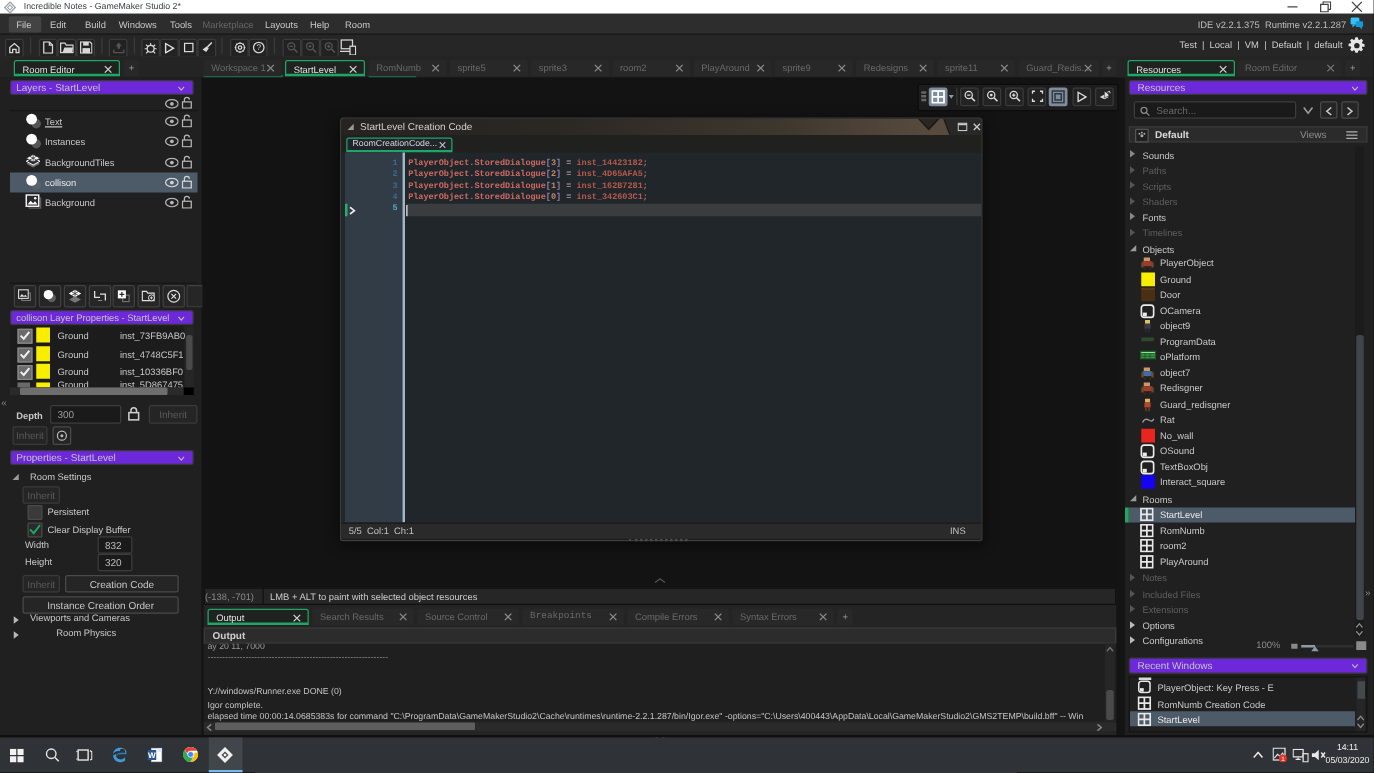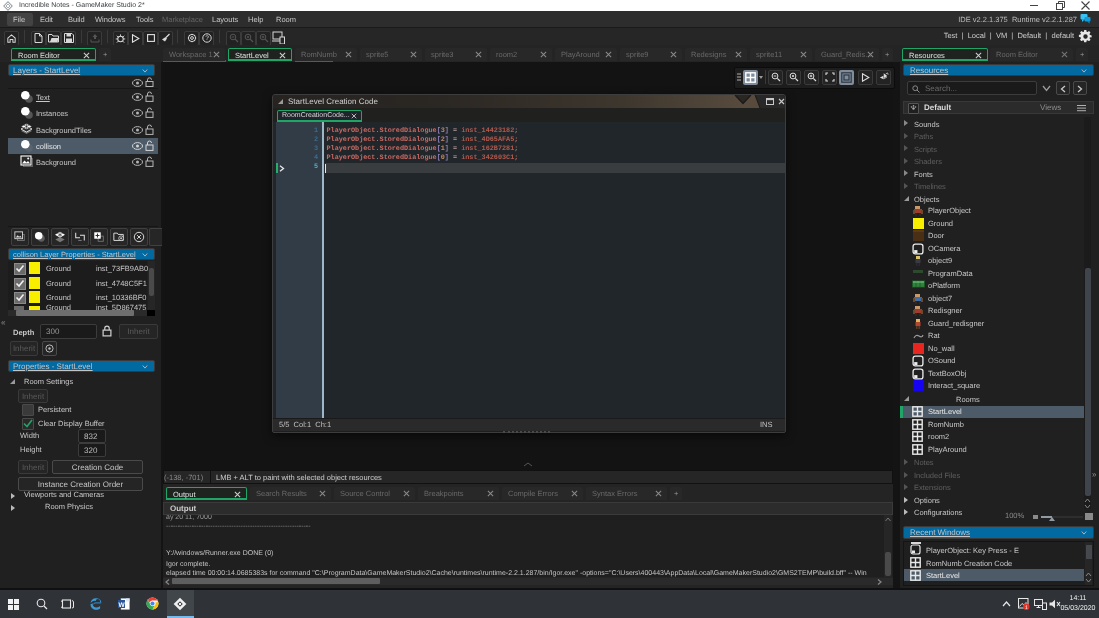--- a/index.html
+++ b/index.html
@@ -2,22 +2,22 @@
 <html><head>
 <meta charset="utf-8">
 <style>
   html,body{margin:0;padding:0;}
   *{-webkit-font-smoothing:antialiased;text-rendering:geometricPrecision;}
   body{width:1099px;height:618px;overflow:hidden;background:#141414;
        font-family:"Liberation Sans",sans-serif;position:relative;}
   .abs{position:absolute;}
   .txt{color:#c8c8c8;font-size:7.5px;white-space:nowrap;}
   .dim{color:#5f5f5f;}
-  .hdr{background:#0369a1;border:1px solid #3a3a3a;border-radius:2px;
-       color:#c4c4c4;font-size:8px;line-height:11px;text-decoration:underline;}
+  .hdr{background:#6d28d9;border:1px solid #3a3a3a;border-radius:2px;
+       color:#c4c4c4;font-size:8px;line-height:11px;}
   .chev{position:absolute;right:6px;top:3px;width:6px;height:6px;}
   svg{display:block;}
   .tb-btn{position:absolute;top:31px;height:13px;width:13px;background:#222;
           border:1px solid #3b3b3b;border-radius:2px;}
   .tab{position:absolute;top:48px;height:13px;background:#282828;border-radius:2px 2px 0 0;
        font-size:7.5px;color:#696969;line-height:13px;padding-left:6px;box-sizing:border-box;}
   .tab .x{position:absolute;right:5px;top:3px;width:7px;height:7px;}
   .tab.on{background:#1e2320;border:1px solid #1fa566;border-bottom:2px solid #1fa566;
           color:#e0e0e0;}
   .btn{background:#252525;border:1px solid #4a4a4a;border-radius:2px;color:#c6c6c6;
@@ -734,21 +734,21 @@
       </svg>
       <div class="abs txt" style="left:928px;top:356px;">OSound</div>
     <svg class="abs" style="left:912px;top:367.5px;" width="12" height="12" viewBox="0 0 11 11">
         <rect x="1" y="1" width="9" height="9" rx="2" fill="none" stroke="#ececec" stroke-width="1.2"></rect>
         <rect x="2" y="6.5" width="3" height="2.8" fill="#ececec"></rect>
       </svg>
       <div class="abs txt" style="left:928px;top:368.5px;">TextBoxObj</div>
     <div class="abs" style="left:913px;top:380px;width:11px;height:11px;background:#1503f2;"></div>
       <div class="abs txt" style="left:928px;top:381px;">Interact_square</div>
     <div class="abs tri-exp" style="left:904px;top:396px;border-top-color:#999;"></div>
-      <div class="abs txt" style="left:956px;top:394.5px;">Rooms</div>
+      <div class="abs txt" style="left:914px;top:394.5px;">Rooms</div>
 
     <div class="abs" style="left:903px;top:405.5px;width:181px;height:12.5px;background:#4d5a68;"></div>
     <div class="abs" style="left:900px;top:405.5px;width:3px;height:12.5px;background:#1fa566;"></div>
     <svg class="abs" style="left:912px;top:406px;" width="11" height="11" viewBox="0 0 11 11">
         <rect x="0.8" y="0.8" width="9.4" height="9.4" fill="none" stroke="#e8e8e8" stroke-width="1.4"></rect>
         <path d="M5.5 0.8 V10.2 M0.8 5.5 H10.2" stroke="#e8e8e8" stroke-width="1.4"></path>
       </svg>
       <div class="abs txt" style="left:928px;top:407px;color:#e8e8e8;">StartLevel</div>
     <svg class="abs" style="left:912px;top:418.5px;" width="11" height="11" viewBox="0 0 11 11">
         <rect x="0.8" y="0.8" width="9.4" height="9.4" fill="none" stroke="#e8e8e8" stroke-width="1.4"></rect>
@@ -833,21 +833,21 @@
 
   <div class="abs tab on" style="left:166px;top:487px;width:81px;">Output<svg class="x" viewBox="0 0 8 8">
         <path d="M1 1 L7 7 M7 1 L1 7" stroke="#cfcfcf" stroke-width="1.2"></path>
       </svg></div>
   <div class="abs tab" style="left:250px;top:487px;width:81px;">Search Results<svg class="x" viewBox="0 0 8 8">
         <path d="M1 1 L7 7 M7 1 L1 7" stroke="#8a8a8a" stroke-width="1.2"></path>
       </svg></div>
   <div class="abs tab" style="left:334px;top:487px;width:81px;">Source Control<svg class="x" viewBox="0 0 8 8">
         <path d="M1 1 L7 7 M7 1 L1 7" stroke="#8a8a8a" stroke-width="1.2"></path>
       </svg></div>
-  <div class="abs tab" style="left:418px;top:487px;width:81px;">Breakpoints<svg class="x" viewBox="0 0 8 8">
+  <div class="abs tab" style="left:418px;top:487px;width:81px;font-family:Liberation Mono, monospace;">Breakpoints<svg class="x" viewBox="0 0 8 8">
         <path d="M1 1 L7 7 M7 1 L1 7" stroke="#8a8a8a" stroke-width="1.2"></path>
       </svg></div>
   <div class="abs tab" style="left:502px;top:487px;width:81px;">Compile Errors<svg class="x" viewBox="0 0 8 8">
         <path d="M1 1 L7 7 M7 1 L1 7" stroke="#8a8a8a" stroke-width="1.2"></path>
       </svg></div>
   <div class="abs tab" style="left:586px;top:487px;width:81px;">Syntax Errors<svg class="x" viewBox="0 0 8 8">
         <path d="M1 1 L7 7 M7 1 L1 7" stroke="#8a8a8a" stroke-width="1.2"></path>
       </svg></div>
   <div class="abs tab" style="left:670px;top:487px;width:12px;color:#9a9a9a;padding-left:4px;">+</div>
 

